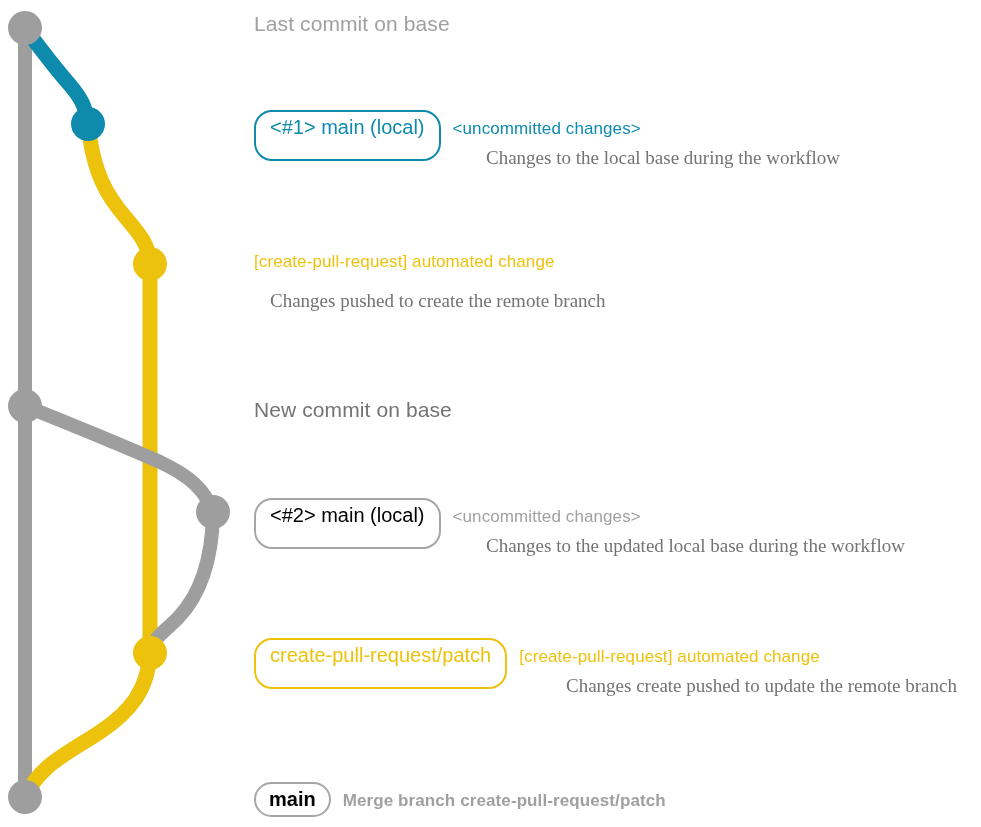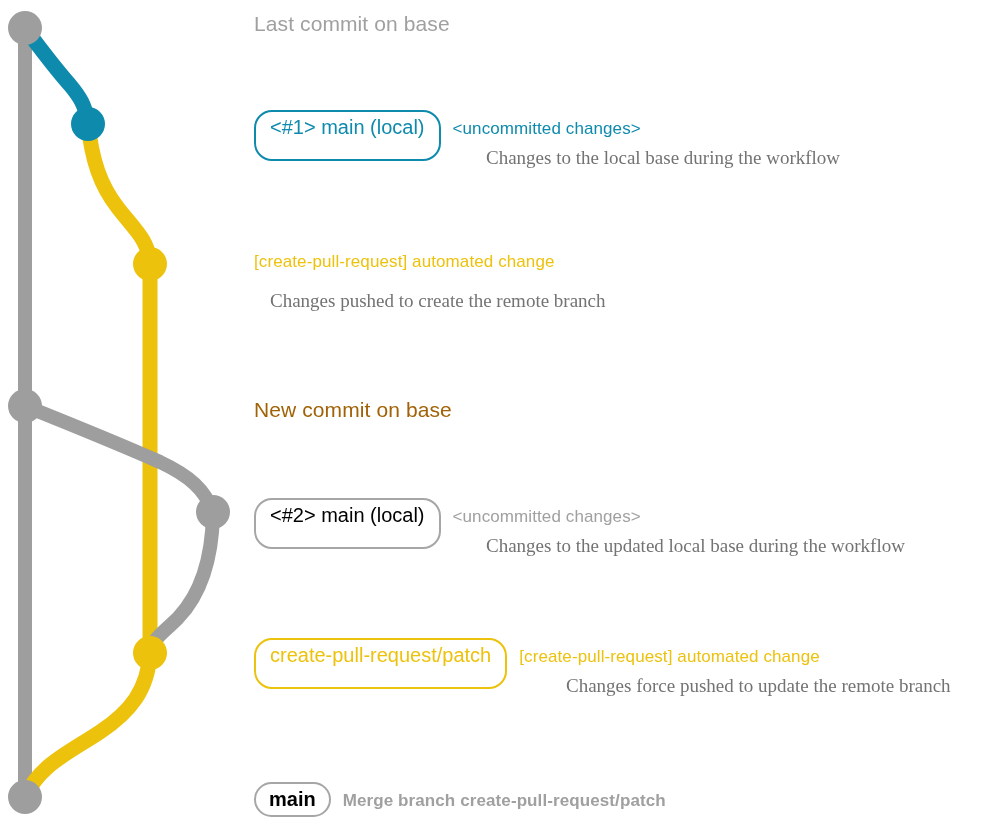--- a/index.html
+++ b/index.html
@@ -120,36 +120,36 @@
     <span class="subject blue">&lt;uncommitted changes&gt;</span>
   </div>
   <div class="desc" style="left:486px; top:147px;">Changes to the local base during the workflow</div>
 
   <div class="row" style="left:254px; top:252px;">
     <span class="subject yellow">[create-pull-request] automated change</span>
   </div>
   <div class="desc" style="left:270px; top:290px;">Changes pushed to create the remote branch</div>
 
   <div class="row" style="left:254px; top:398px;">
-    <span class="plain-label" style="color:#a16207;">New commit on base</span>
+    <span class="plain-label" style="color:#737373;">New commit on base</span>
   </div>
 
   <div class="row" style="left:254px; top:498px;">
     <span class="pill gray">&lt;#2&gt; main (local)</span>
     <span class="badge-gap"></span>
     <span class="subject gray">&lt;uncommitted changes&gt;</span>
   </div>
   <div class="desc" style="left:486px; top:535px;">Changes to the updated local base during the workflow</div>
 
   <div class="row" style="left:254px; top:638px;">
     <span class="pill yellow">create-pull-request/patch</span>
     <span class="badge-gap"></span>
     <span class="subject yellow">[create-pull-request] automated change</span>
   </div>
-  <div class="desc" style="left:566px; top:675px;">Changes force pushed to update the remote branch</div>
+  <div class="desc" style="left:566px; top:675px;">Changes create pushed to update the remote branch</div>
 
   <div class="row" style="left:254px; top:782px;font-weight:bold;">
     <span class="pill gray small">main</span>
     <span class="badge-gap"></span>
     <span class="subject gray">Merge branch create-pull-request/patch</span>
   </div>
 
 </div>
 
 </body></html>

